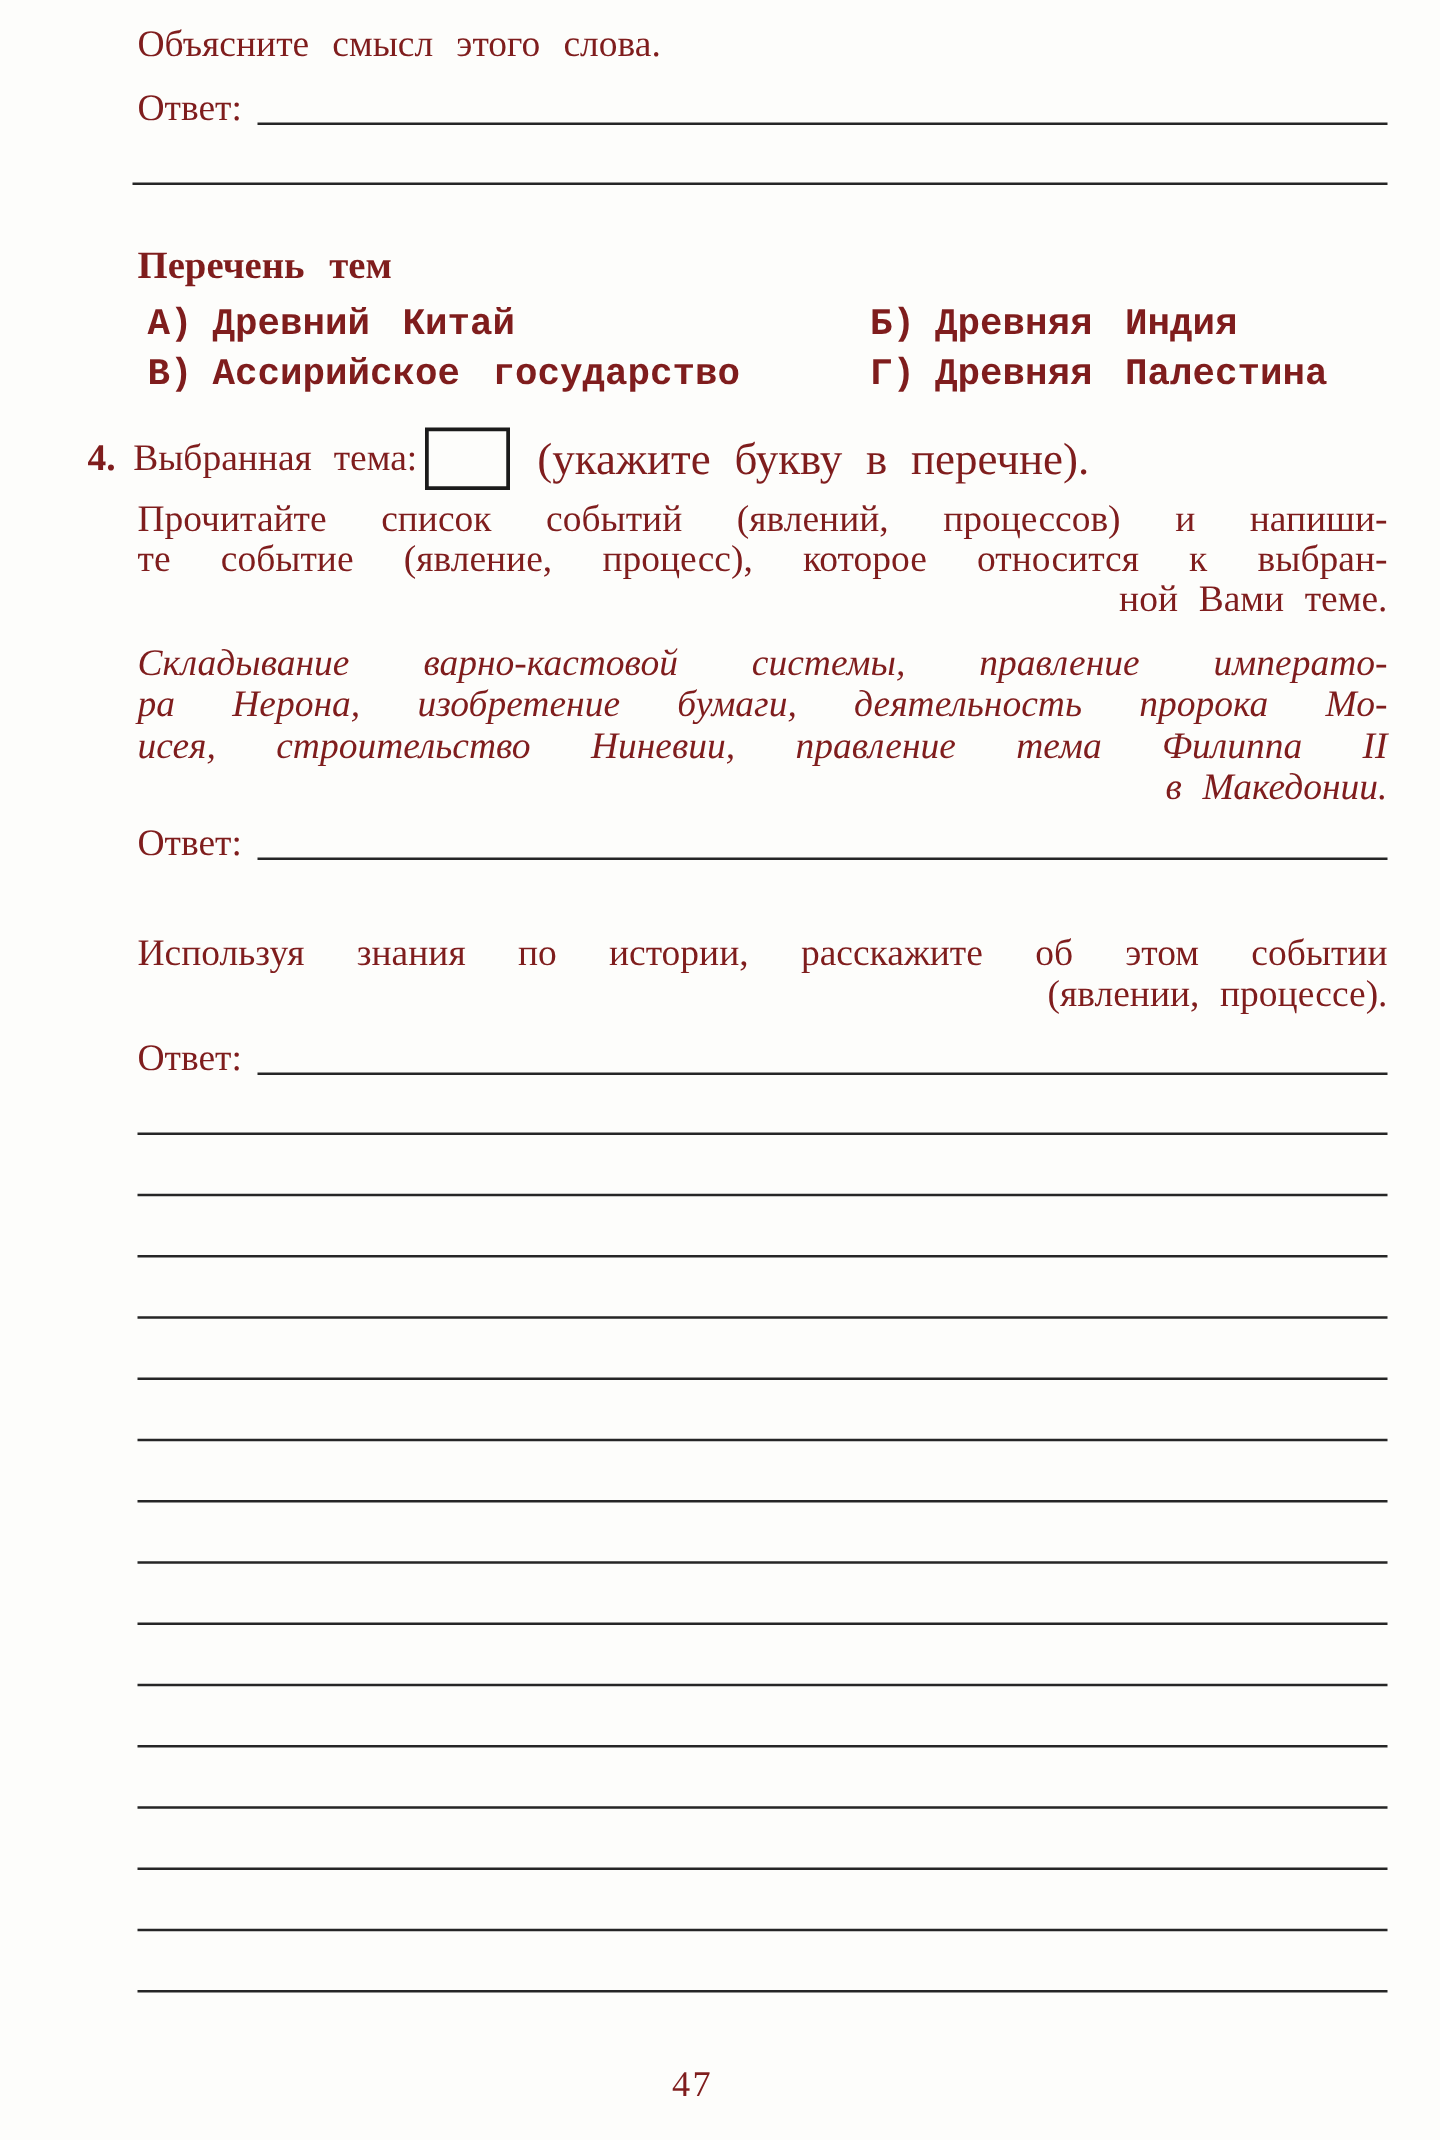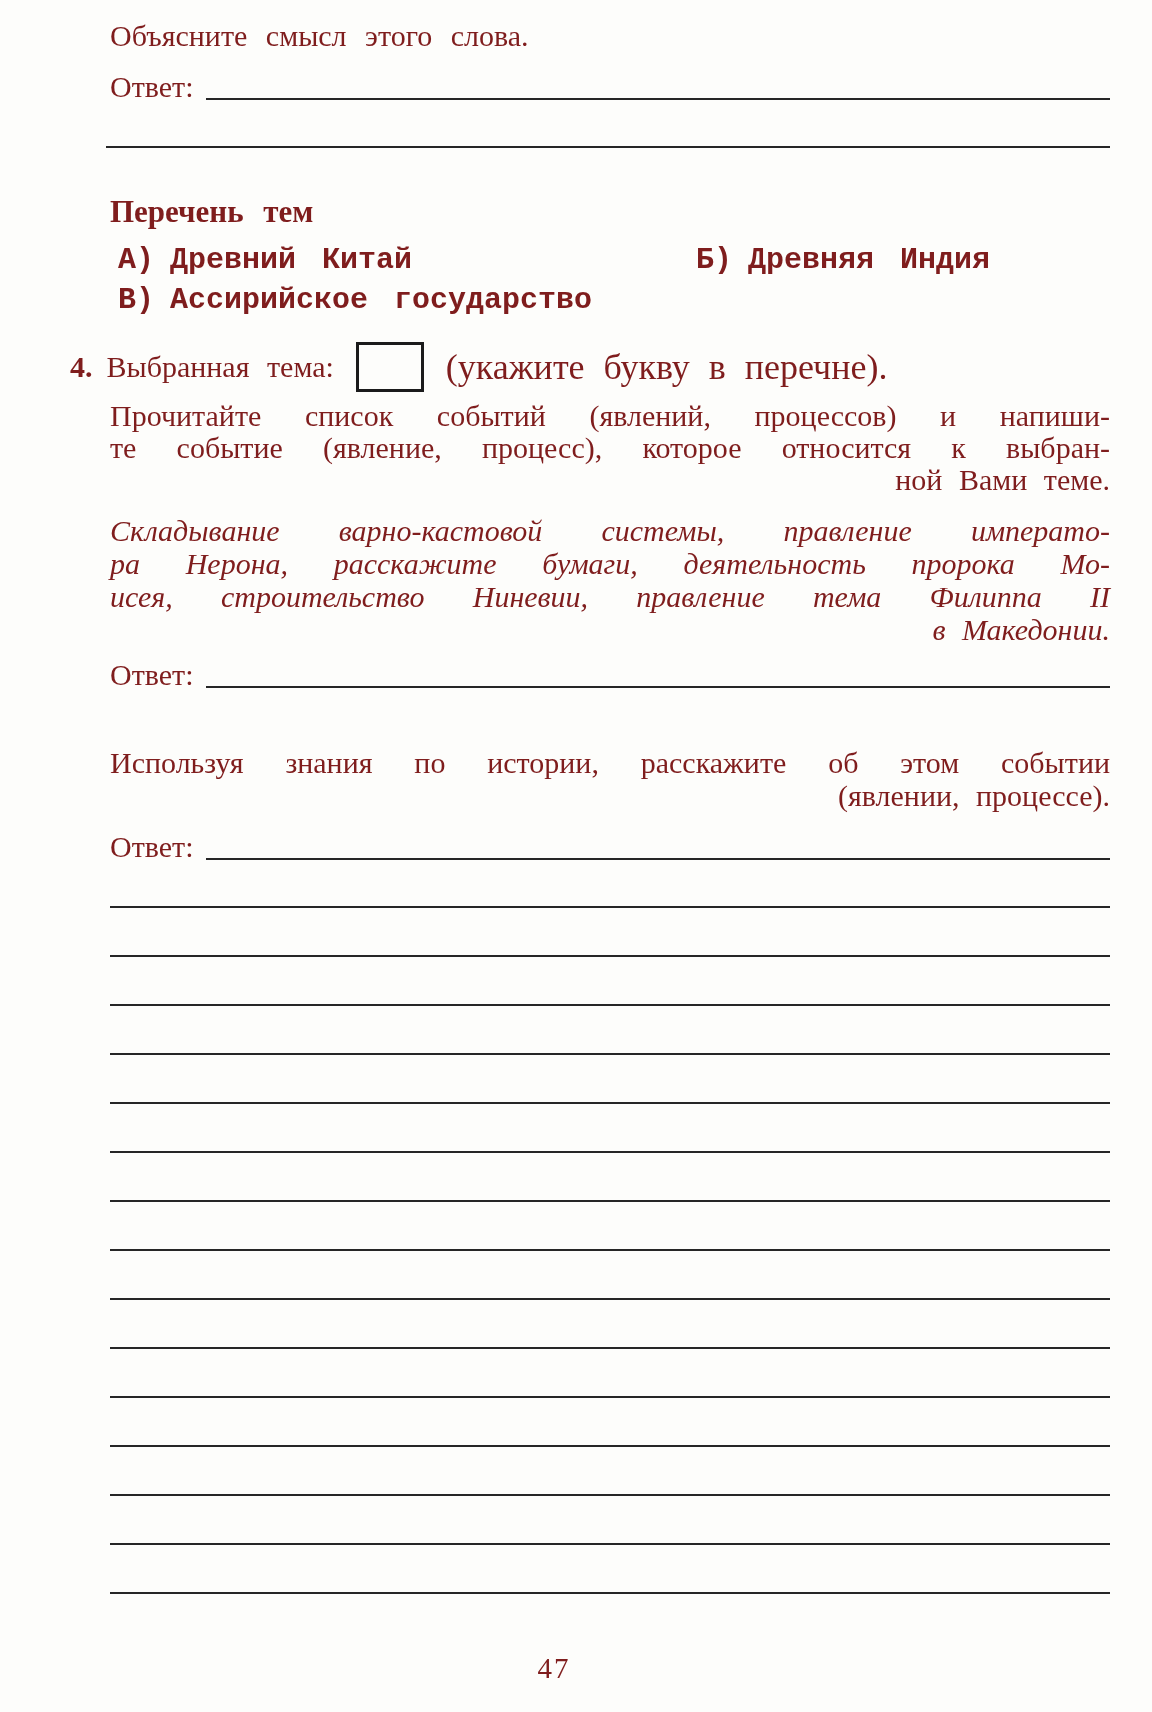--- a/index.html
+++ b/index.html
@@ -25,21 +25,21 @@
   .answer-row .blank{flex:1 1 auto;border-bottom:2px solid #262626;margin-left:12px;margin-bottom:4px;}
   .rule{position:absolute;left:106px;right:82px;height:0;border-bottom:2px solid #262626;}
   
   .topics-heading{font-size:31px;font-weight:bold;word-spacing:12px;}
   .topics-grid{display:grid;grid-template-columns:578px 1fr;padding-left:8px;font-family:Liberation Mono, monospace;}
   .topic-item{font-size:30px;font-weight:bold;line-height:40px;word-spacing:8px;white-space:nowrap;}
   .topic-item .letter{display:inline-block;margin-right:16px;}
   
   .task4-row{position:absolute;top:342px;left:70px;right:82px;display:flex;align-items:center;height:50px;}
   .task4-row .num{font-size:30px;font-weight:bold;margin-right:14px;}
-  .task4-row .chosen-lbl{font-size:30px;word-spacing:10px;margin-right:22px;}
+  .task4-row .chosen-lbl{font-size:30px;word-spacing:10px;margin-right:6px;}
   .topic-box{width:62px;height:44px;border:3px solid #1b1b1b;background:#fdfdfb;flex:0 0 auto;}
   .task4-row .hint{font-size:36px;word-spacing:10px;margin-left:22px;}
   
   .ruled{height:47px;border-bottom:2px solid #262626;}
   .pagenum{position:absolute;top:1652px;left:0;width:1152px;text-align:center;font-size:29px;letter-spacing:2px;transform:translateX(-22px);}
 </style>
 </head>
 <body>
 
 <div class="page">
@@ -58,38 +58,41 @@
   <div class="abs topics-grid" style="top:240px;">
     <div class="topic-item">
       <span class="letter">А)</span><span>Древний Китай</span>
     </div>
     <div class="topic-item">
       <span class="letter">Б)</span><span>Древняя Индия</span>
     </div>
     <div class="topic-item">
       <span class="letter">В)</span><span>Ассирийское государство</span>
     </div>
+    <div class="topic-item">
+      <span class="letter">Г)</span><span>Древняя Палестина</span>
+    </div>
   </div>
 
   <div class="task4-row">
     <span class="num">4.</span>
     <span class="chosen-lbl">Выбранная тема:</span>
     <span class="topic-box"></span>
     <span class="hint">(укажите букву в перечне).</span>
   </div>
 
   <div class="abs body-text" style="top:400px;">
     <span class="jline">Прочитайте список событий (явлений, процессов) и напиши-</span>
     <span class="jline">те событие (явление, процесс), которое относится к выбран-</span>
     <span class="lastline">ной Вами теме.</span>
   </div>
 
   <div class="abs body-text ital" style="top:514px;line-height:33px;">
     <span class="jline">Складывание варно-кастовой системы, правление императо-</span>
-    <span class="jline">ра Нерона, расскажите бумаги, деятельность пророка Мо-</span>
+    <span class="jline">ра Нерона, изобретение бумаги, деятельность пророка Мо-</span>
     <span class="jline">исея, строительство Ниневии, правление тема Филиппа II</span>
     <span class="lastline">в Македонии.</span>
   </div>
 
   <div class="abs answer-row" style="top:658px;">
     <span class="lbl">Ответ:</span>
     <span class="blank"></span>
   </div>
 
   <div class="abs body-text" style="top:746px;line-height:33px;">

